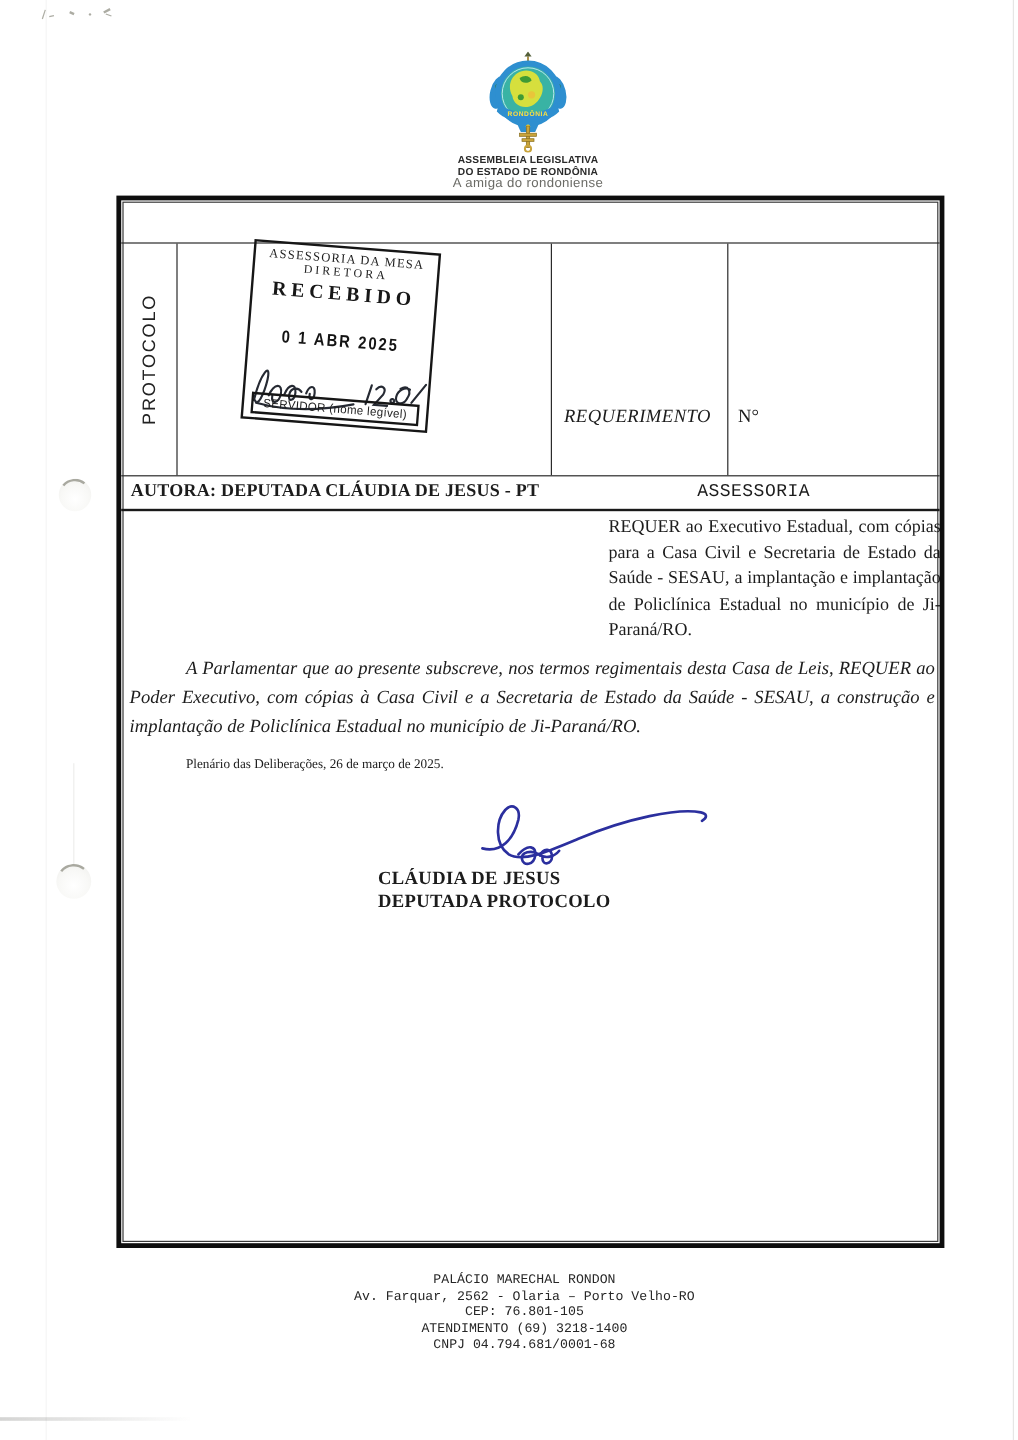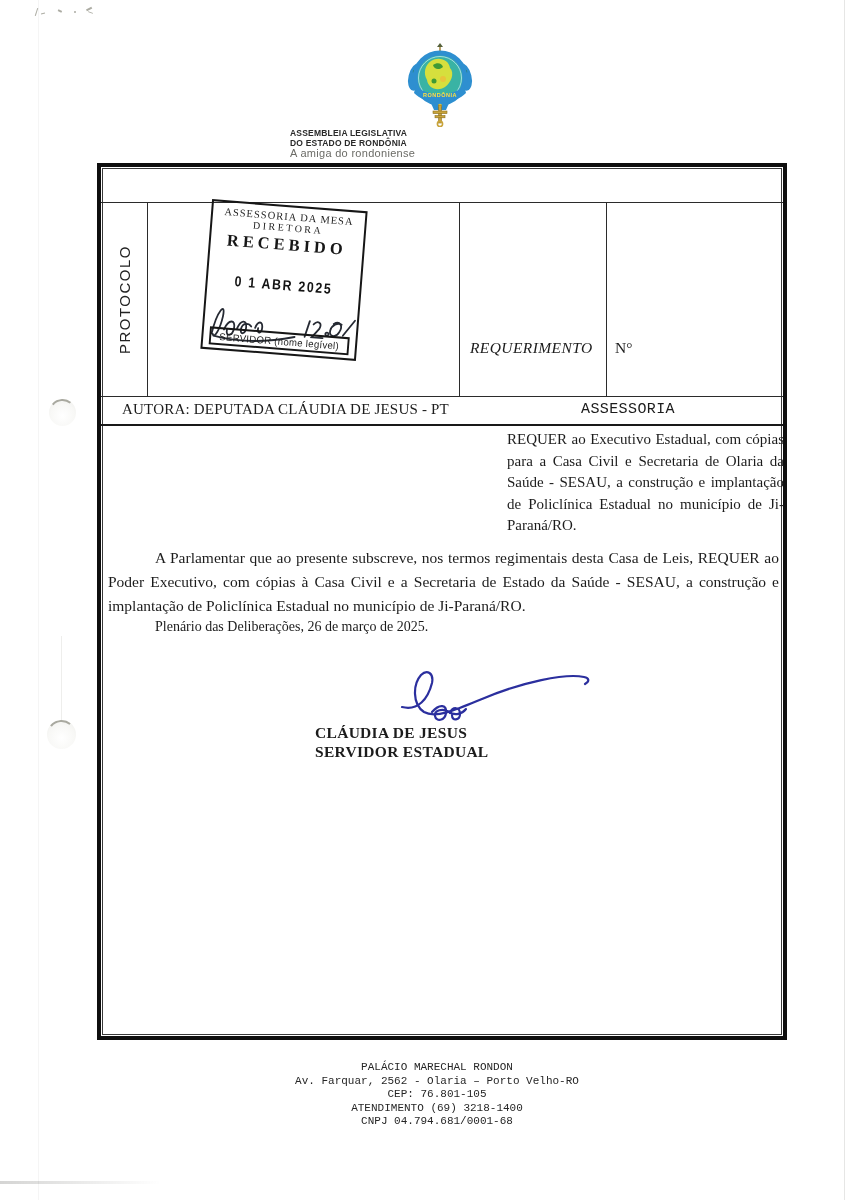--- a/index.html
+++ b/index.html
@@ -20,57 +20,57 @@
   .pm1{left:36px;top:8px;width:1px;height:8px;transform:rotate(18deg);}
   .pm2{left:41px;top:13px;width:4px;height:1px;transform:rotate(-12deg);}
   .pm3{left:58px;top:10px;width:4px;height:1.5px;transform:rotate(24deg);}
   .pm4{left:74px;top:11px;width:2px;height:2px;border-radius:50%;}
   .pm5{left:86px;top:8px;width:6px;height:1.5px;transform:rotate(-28deg);}
   .pm6{left:88px;top:12px;width:5px;height:1px;transform:rotate(20deg);}
   .edge-right{position:absolute;right:3px;top:0;width:1.5px;height:1200px;background:rgba(60,60,55,.13);}
   .edge-bottom{position:absolute;left:0;top:1181px;width:160px;height:3px;background:linear-gradient(90deg, rgba(60,60,55,.22), rgba(60,60,55,0));filter:blur(.6px);}
 
   
-  .header{position:absolute;left:290px;top:43px;width:300px;text-align:left;}
+  .header{position:absolute;left:290px;top:43px;width:300px;text-align:center;}
   .emblem{display:block;margin:0 auto 2px auto;}
   .org{font-family:"Liberation Sans", sans-serif;font-weight:bold;font-size:8.5px;line-height:9.5px;color:#2a2a2a;letter-spacing:.2px;}
   .tagline{font-family:"Liberation Sans", sans-serif;font-size:11px;line-height:11px;color:#6b6b66;letter-spacing:.3px;}
 
   
   .doc{position:absolute;left:97px;top:163px;width:690px;height:877px;box-sizing:border-box;border:4px solid #0e0e0e;background:transparent;}
   .doc::before{content:'';position:absolute;inset:1px;border:1px solid #3a3a3a;pointer-events:none;}
 
   
   .tbl{position:absolute;left:0;top:35px;width:682px;box-sizing:border-box;border-top:1px solid #2b2b2b;border-bottom:2px solid #191919;}
   .row1{display:flex;height:193px;}
   .cell{box-sizing:border-box;position:relative;}
   .c-prot{width:47px;border-right:1px solid #2b2b2b;display:flex;align-items:center;justify-content:center;}
   .c-stamp{width:312px;border-right:1px solid #2b2b2b;}
   .c-req{width:147px;border-right:1px solid #2b2b2b;font-style:italic;}
   .c-num{flex:1;}
   .vertlabel{writing-mode:vertical-rl;transform:rotate(180deg);font-family:"Liberation Sans", sans-serif;font-size:15px;letter-spacing:1.5px;color:#222;}
   .reqlabel{position:absolute;left:10px;top:136px;font-size:15.5px;letter-spacing:.4px;}
   .numlabel{position:absolute;left:8px;top:136px;font-size:15.5px;}
   .row2{position:relative;height:27px;border-top:1px solid #2b2b2b;font-size:15px;}
-  .autora{position:absolute;left:21px;top:4px;letter-spacing:.2px;}
+  .autora{position:absolute;left:8px;top:4px;letter-spacing:.2px;font-weight:bold;}
   .assessoria{position:absolute;left:527px;top:4px;transform:translateX(-50%);letter-spacing:.4px;font-family:Liberation Mono, monospace;}
 
   
   .stamp{position:absolute;left:58px;top:2px;width:156px;height:150px;box-sizing:border-box;border:2.5px solid #161616;transform:rotate(4.5deg);text-align:center;}
   .s1{margin-top:4px;font-size:10.5px;letter-spacing:1px;color:#1d1d1d;}
   .s2{font-size:10px;letter-spacing:2.5px;color:#1d1d1d;}
   .s3{margin-top:2px;font-size:16.5px;font-weight:600;letter-spacing:4px;color:#171717;}
   .sdate{position:absolute;left:0;right:0;top:70px;font-family:"Liberation Sans", sans-serif;font-weight:bold;font-size:14.5px;letter-spacing:2px;transform:scaleX(.85);color:#141414;}
   .ssig{position:absolute;left:1px;top:92px;}
   .sbox{position:absolute;left:3px;right:3px;bottom:3px;height:18px;box-sizing:border-box;border:2px solid #161616;font-family:"Liberation Sans", sans-serif;font-size:10px;line-height:15px;letter-spacing:.3px;transform:scaleX(.96);color:#1d1d1d;}
 
   
   .ementa{position:absolute;left:406px;top:262px;width:277px;text-align:justify;font-size:15px;line-height:21.5px;}
-  .para{position:absolute;left:7px;top:379px;width:671px;text-align:justify;text-indent:47px;font-size:15.5px;line-height:24px;}
-  .pdate{position:absolute;left:7px;top:452px;width:671px;text-indent:47px;font-size:14px;}
+  .para{position:absolute;left:7px;top:379px;width:671px;text-align:justify;text-indent:47px;font-size:15.5px;line-height:24px;font-style:italic;}
+  .pdate{position:absolute;left:7px;top:464px;width:671px;text-indent:47px;font-size:11px;}
   .bsig{position:absolute;left:287px;top:498px;}
   .signame{position:absolute;left:214px;top:556px;width:300px;font-weight:bold;font-size:15.5px;line-height:19px;letter-spacing:.3px;}
 
   
   .footer{position:absolute;left:287px;top:1061px;width:300px;text-align:center;font-family:Liberation Mono, monospace;font-size:11px;line-height:13.5px;color:#262626;}
 </style>
 </head>
 <body>
 
 <div class="crease1"></div>
@@ -152,36 +152,36 @@
       <div class="cell c-num">
         <span class="numlabel">N°</span>
       </div>
     </div>
     <div class="row2">
       <span class="autora">AUTORA: DEPUTADA CLÁUDIA DE JESUS - PT</span>
       <span class="assessoria">ASSESSORIA</span>
     </div>
   </div>
 
-  <div class="ementa">REQUER ao Executivo Estadual, com cópias para a Casa Civil e Secretaria de Olaria da Saúde - SESAU, a construção e implantação de Policlínica Estadual no município de Ji-Paraná/RO.</div>
+  <div class="ementa">REQUER ao Executivo Estadual, com cópias para a Casa Civil e Secretaria de Estado da Saúde - SESAU, a implantação e implantação de Policlínica Estadual no município de Ji-Paraná/RO.</div>
 
   <div class="para">A Parlamentar que ao presente subscreve, nos termos regimentais desta Casa de Leis, REQUER ao Poder Executivo, com cópias à Casa Civil e a Secretaria de Estado da Saúde - SESAU, a construção e implantação de Policlínica Estadual no município de Ji-Paraná/RO.</div>
   <div class="pdate">Plenário das Deliberações, 26 de março de 2025.</div>
 
   <svg class="bsig" width="208" height="62" viewBox="0 0 208 62">
     <g fill="none" stroke="#2b2f9e" stroke-width="2.2" stroke-linecap="round">
       <path d="M14,42 C30,46 40,34 44,18 C46,8 39,4 33,10 C25,19 24,39 36,47 C48,54 70,44 94,34 C134,17 178,8 196,12 C201,13 202,16 197,19"></path>
       <path d="M44,47 C52,38 59,40 58,48 C57,56 48,57 47,51 C46,45 55,43 61,47 C67,51 74,49 78,44"></path>
       <path d="M62,48 c3,-7 10,-6 10,1 c0,6 -8,8 -8,1"></path>
     </g>
   </svg>
 
   <div class="signame">
     <div>CLÁUDIA DE JESUS</div>
-    <div>SERVIDOR ESTADUAL</div>
+    <div>DEPUTADA PROTOCOLO</div>
   </div>
 
 </div>
 
 <div class="footer">
   <div>PALÁCIO MARECHAL RONDON</div>
   <div>Av. Farquar, 2562 - Olaria – Porto Velho-RO</div>
   <div>CEP: 76.801-105</div>
   <div>ATENDIMENTO (69) 3218-1400</div>
   <div>CNPJ 04.794.681/0001-68</div>

